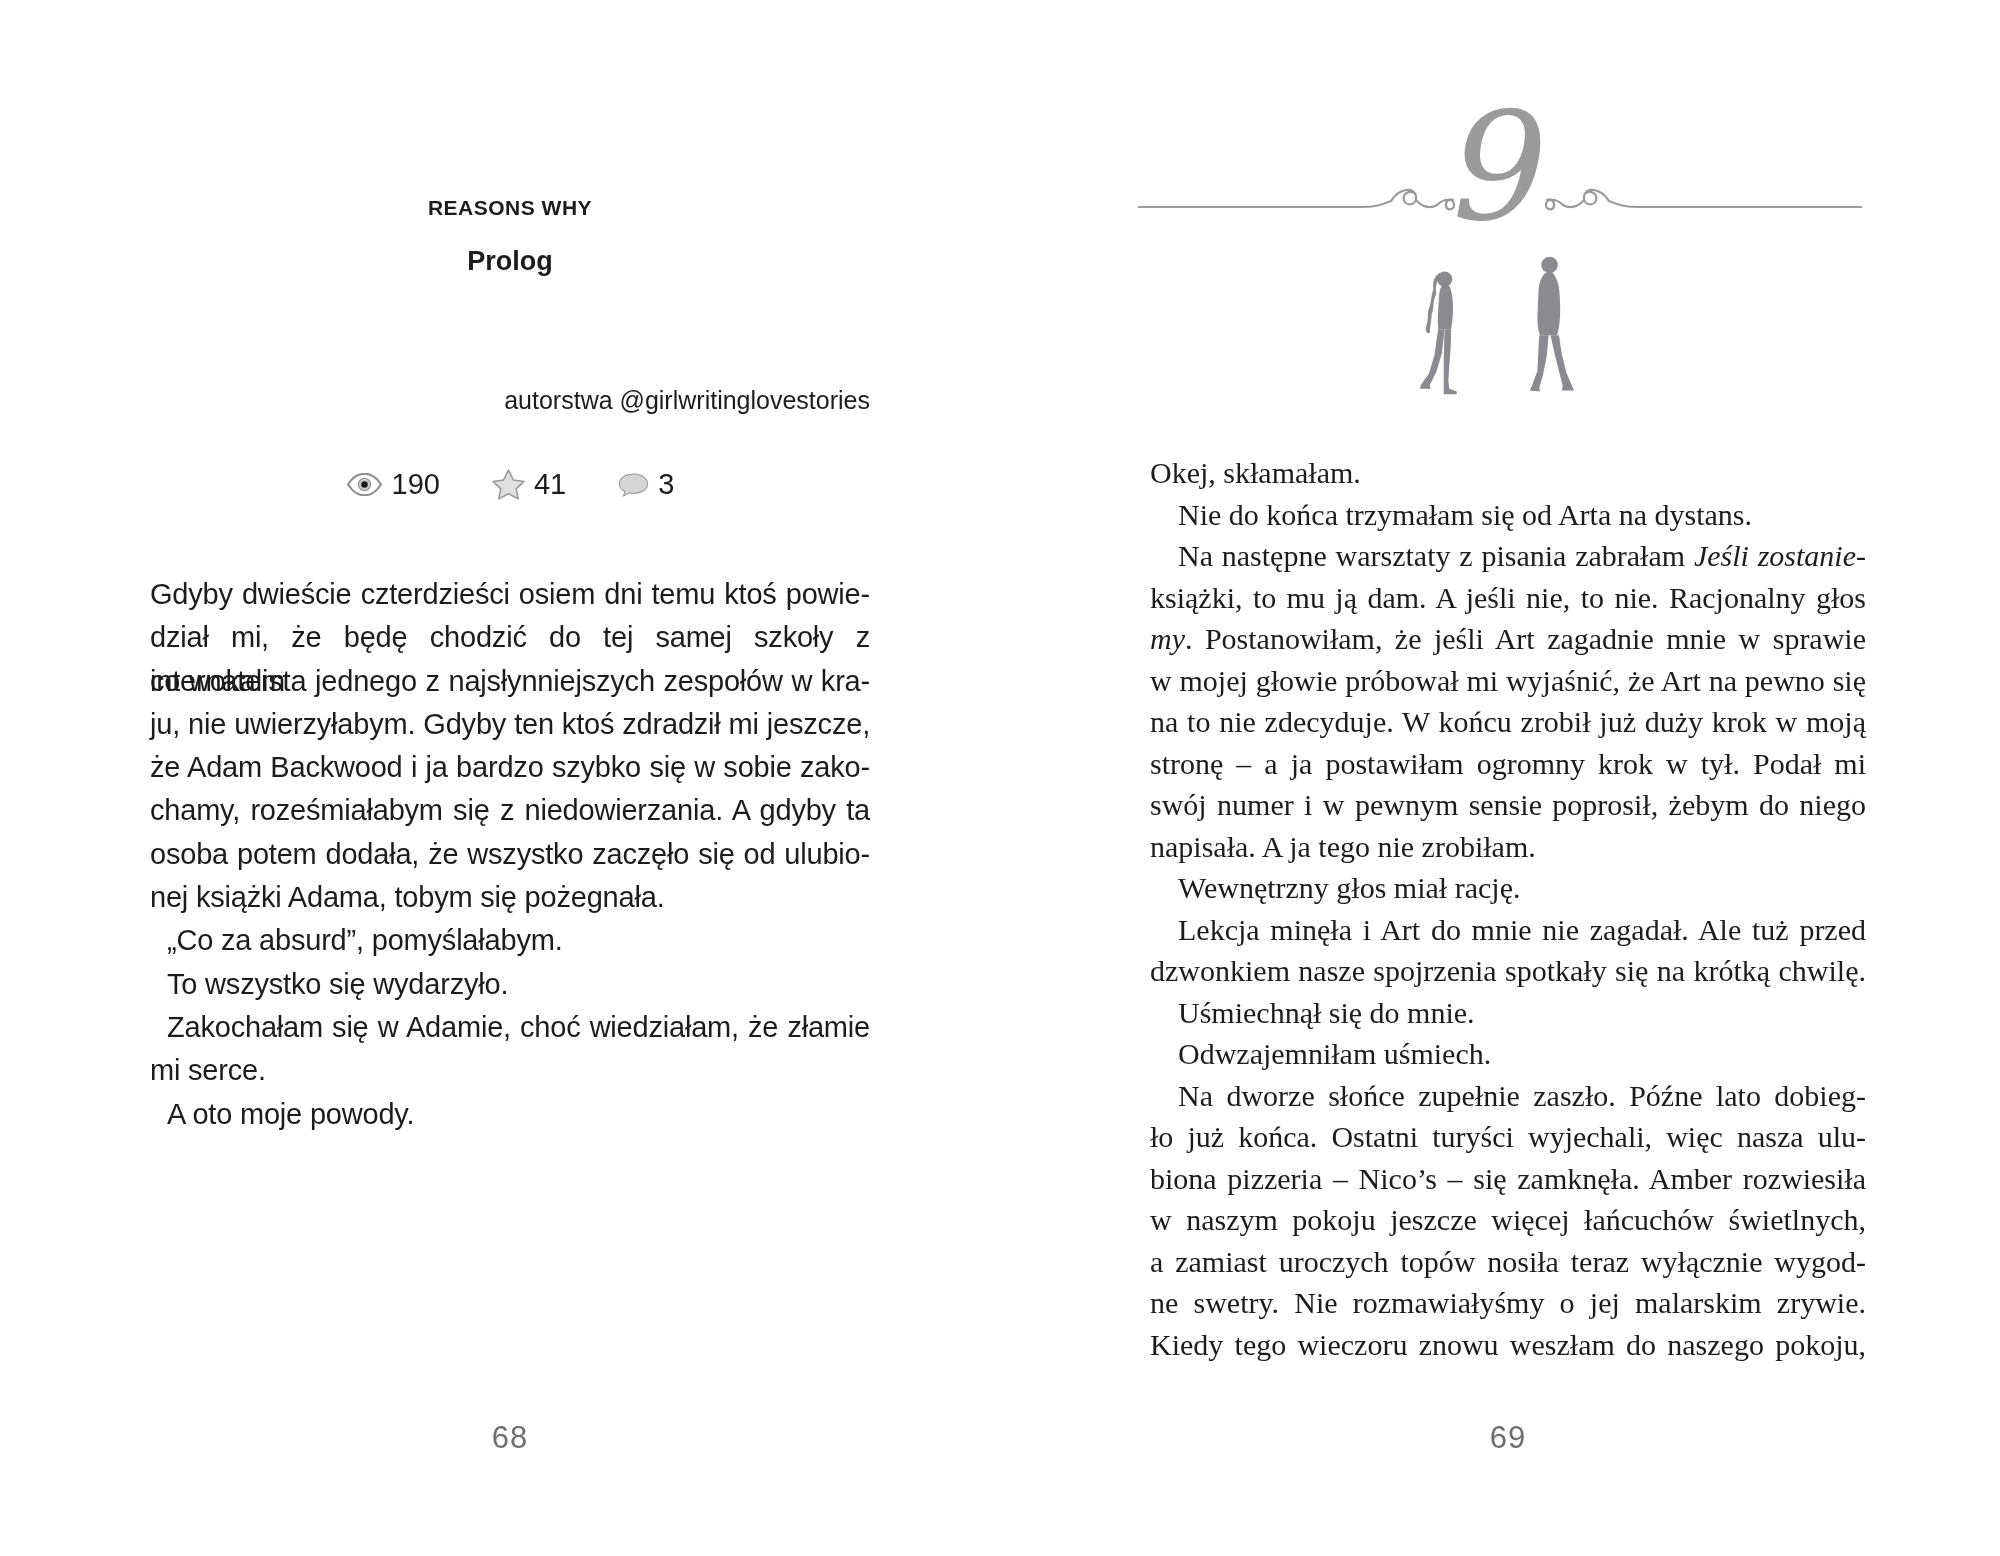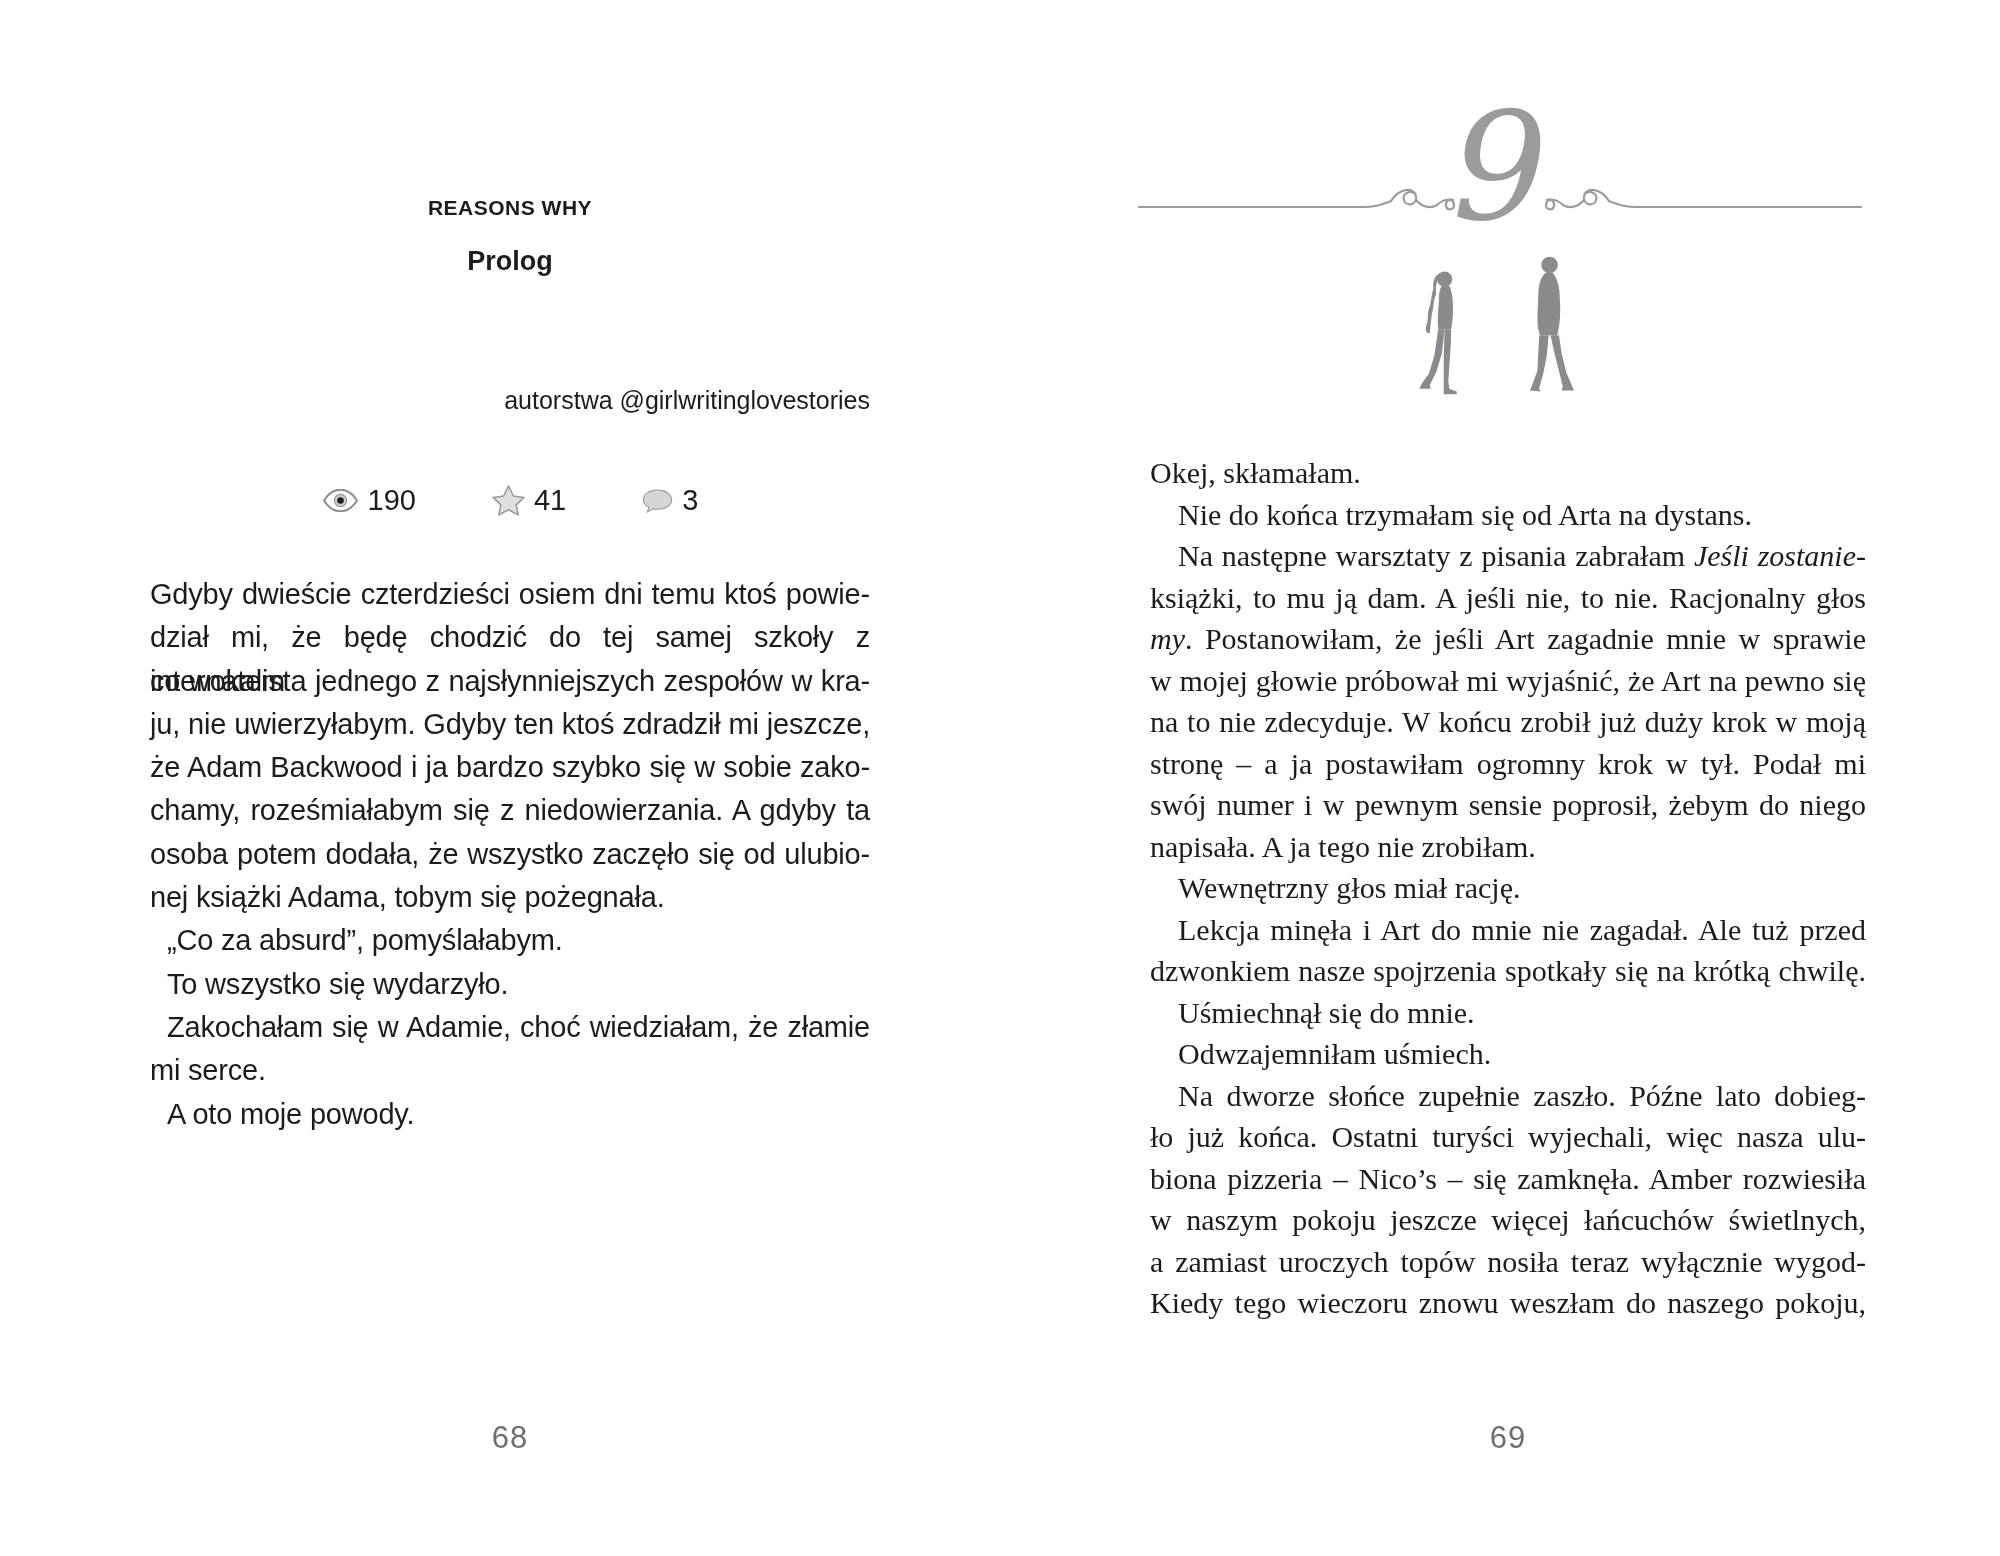--- a/index.html
+++ b/index.html
@@ -17,22 +17,22 @@
   .lcol { position:absolute; left:150px; width:720px; }
   .story-title {
     top:196px; text-align:center; font-weight:bold;
     font-size:21px; letter-spacing:.5px;
   }
   .story-subtitle {
     top:246px; text-align:center; font-weight:bold; font-size:27px;
   }
   .author-line { top:386px; text-align:right; font-size:25px; }
   .stats-row {
-    top:484px; display:flex; justify-content:center;
-    align-items:flex-start; gap:76px;
+    top:468px; display:flex; justify-content:center;
+    align-items:flex-start; gap:52px;
   }
   .stat { display:flex; align-items:center; gap:9px; }
   .stat .num { font-size:29px; color:#1c1c1c; }
   .stat svg { display:block; }
 
   .body-sans { top:573px; }
   .body-sans .tline {
     height:43.3px; line-height:43.3px; font-size:29px;
     white-space:nowrap; letter-spacing:-0.2px;
   }
@@ -170,17 +170,18 @@
       <div class="tline ind"><span>Wewnętrzny głos miał rację.</span></div>
       <div class="tline just ind"><span>Lekcja minęła i Art do mnie nie zagadał. Ale tuż przed</span></div>
       <div class="tline just"><span>dzwonkiem nasze spojrzenia spotkały się na krótką chwilę.</span></div>
       <div class="tline ind"><span>Uśmiechnął się do mnie.</span></div>
       <div class="tline ind"><span>Odwzajemniłam uśmiech.</span></div>
       <div class="tline just ind"><span>Na dworze słońce zupełnie zaszło. Późne lato dobieg-</span></div>
       <div class="tline just"><span>ło już końca. Ostatni turyści wyjechali, więc nasza ulu-</span></div>
       <div class="tline just"><span>biona pizzeria – Nico’s – się zamknęła. Amber rozwiesiła</span></div>
       <div class="tline just"><span>w naszym pokoju jeszcze więcej łańcuchów świetlnych,</span></div>
       <div class="tline just"><span>a zamiast uroczych topów nosiła teraz wyłącznie wygod-</span></div>
+      <div class="tline just"><span>ne swetry. Nie rozmawiałyśmy o jej malarskim zrywie.</span></div>
       <div class="tline just"><span>Kiedy tego wieczoru znowu weszłam do naszego pokoju,</span></div>
     </div>
 
   <div class="page-num">69</div>
 </div>
 
 </body></html>

